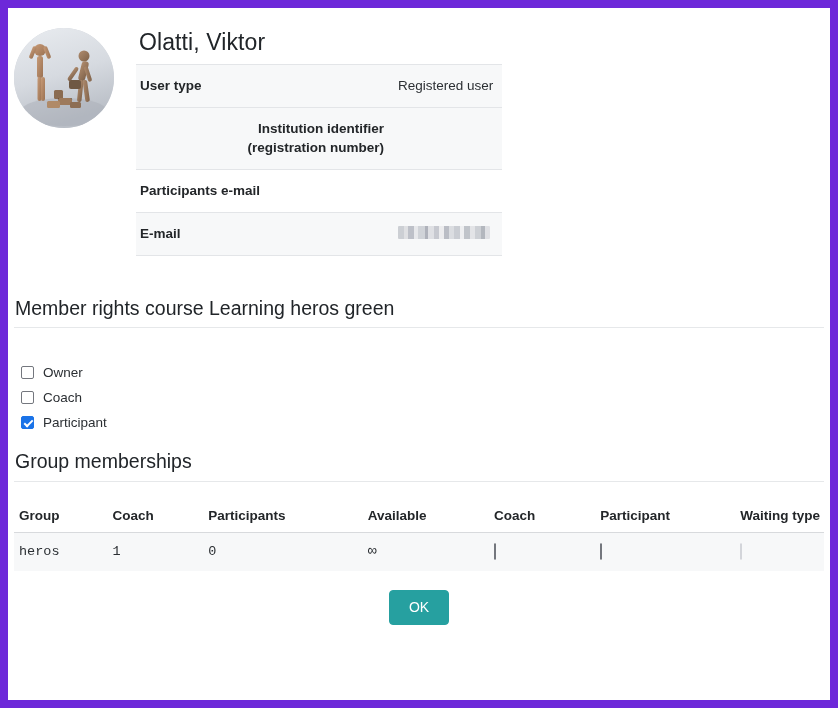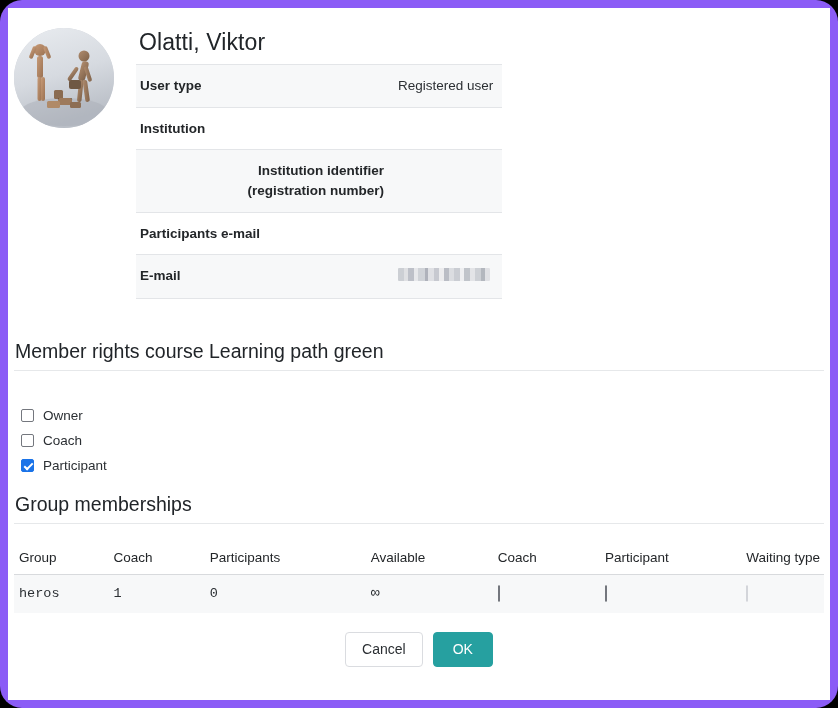--- a/index.html
+++ b/index.html
@@ -3,24 +3,23 @@
 <meta charset="utf-8">
 <style>
   * { box-sizing: border-box; }
   html, body {
     margin: 0; padding: 0;
     background: #000;
     font-family: "Liberation Sans", sans-serif;
   }
   #screen {
     width: 838px; height: 708px;
-    background: #8b5cf6;
+    background: #6d28d9;
     position: relative;
     overflow: hidden;
-    border-radius: 22px;
   }
   #page {
     position: absolute;
     left: 8px; top: 8px;
     width: 822px; height: 692px;
     background: #ffffff;
     overflow: hidden;
   }
 
   
@@ -153,21 +152,21 @@
   
   .groups-wrap { padding: 0 6px; }
   table.groups {
     width: 100%;
     border-collapse: collapse;
     margin-top: 22px;
   }
   table.groups th {
     text-align: left;
     font-size: 13.5px;
-    font-weight: normal;
+    font-weight: bold;
     color: #232629;
     padding: 4px 4px 9px 5px;
     border-bottom: 1px solid #d8dadd;
     white-space: nowrap;
   }
   table.groups td {
     font-size: 13.5px;
     color: #2b2f33;
     padding: 10px 4px 11px 5px;
     background: #f7f8f9;
@@ -269,45 +268,41 @@
 
       <div class="profile-right">
         <div class="person-name">Olatti, Viktor</div>
 
         <table class="details">
           <tbody>
             <tr class="alt">
               <th>User type</th>
               <td>Registered user</td>
             </tr>
-            <tr>
-              <th>Institution</th>
-              <td></td>
-            </tr>
             <tr class="alt">
               <th class="indent">Institution identifier (registration number)</th>
               <td></td>
             </tr>
             <tr>
               <th>Participants e-mail</th>
               <td></td>
             </tr>
             <tr class="alt">
               <th>E-mail</th>
               <td>
                 <span class="redacted"></span>
               </td>
             </tr>
           </tbody>
         </table>
       </div>
     </div>
 
     <div class="section" style="margin-top:40px;">
-      <h2 class="section-title">Member rights course Learning path green</h2>
+      <h2 class="section-title">Member rights course Learning heros green</h2>
       <div class="rights-list">
         <div class="cb-row">
           <span class="cb"></span>
           <span class="cb-label">Owner</span>
         </div>
         <div class="cb-row">
           <span class="cb"></span>
           <span class="cb-label">Coach</span>
         </div>
         <div class="cb-row">
@@ -347,19 +342,18 @@
               <span class="cb big"></span>
             </td>
             <td>
               <span class="cb big muted"></span>
             </td>
           </tr>
         </tbody>
       </table>
 
       <div class="footer">
-        <button class="btn btn-cancel">Cancel</button>
         <button class="btn btn-ok">OK</button>
       </div>
     </div>
 
   </div>
 </div>
 
 </body></html>

